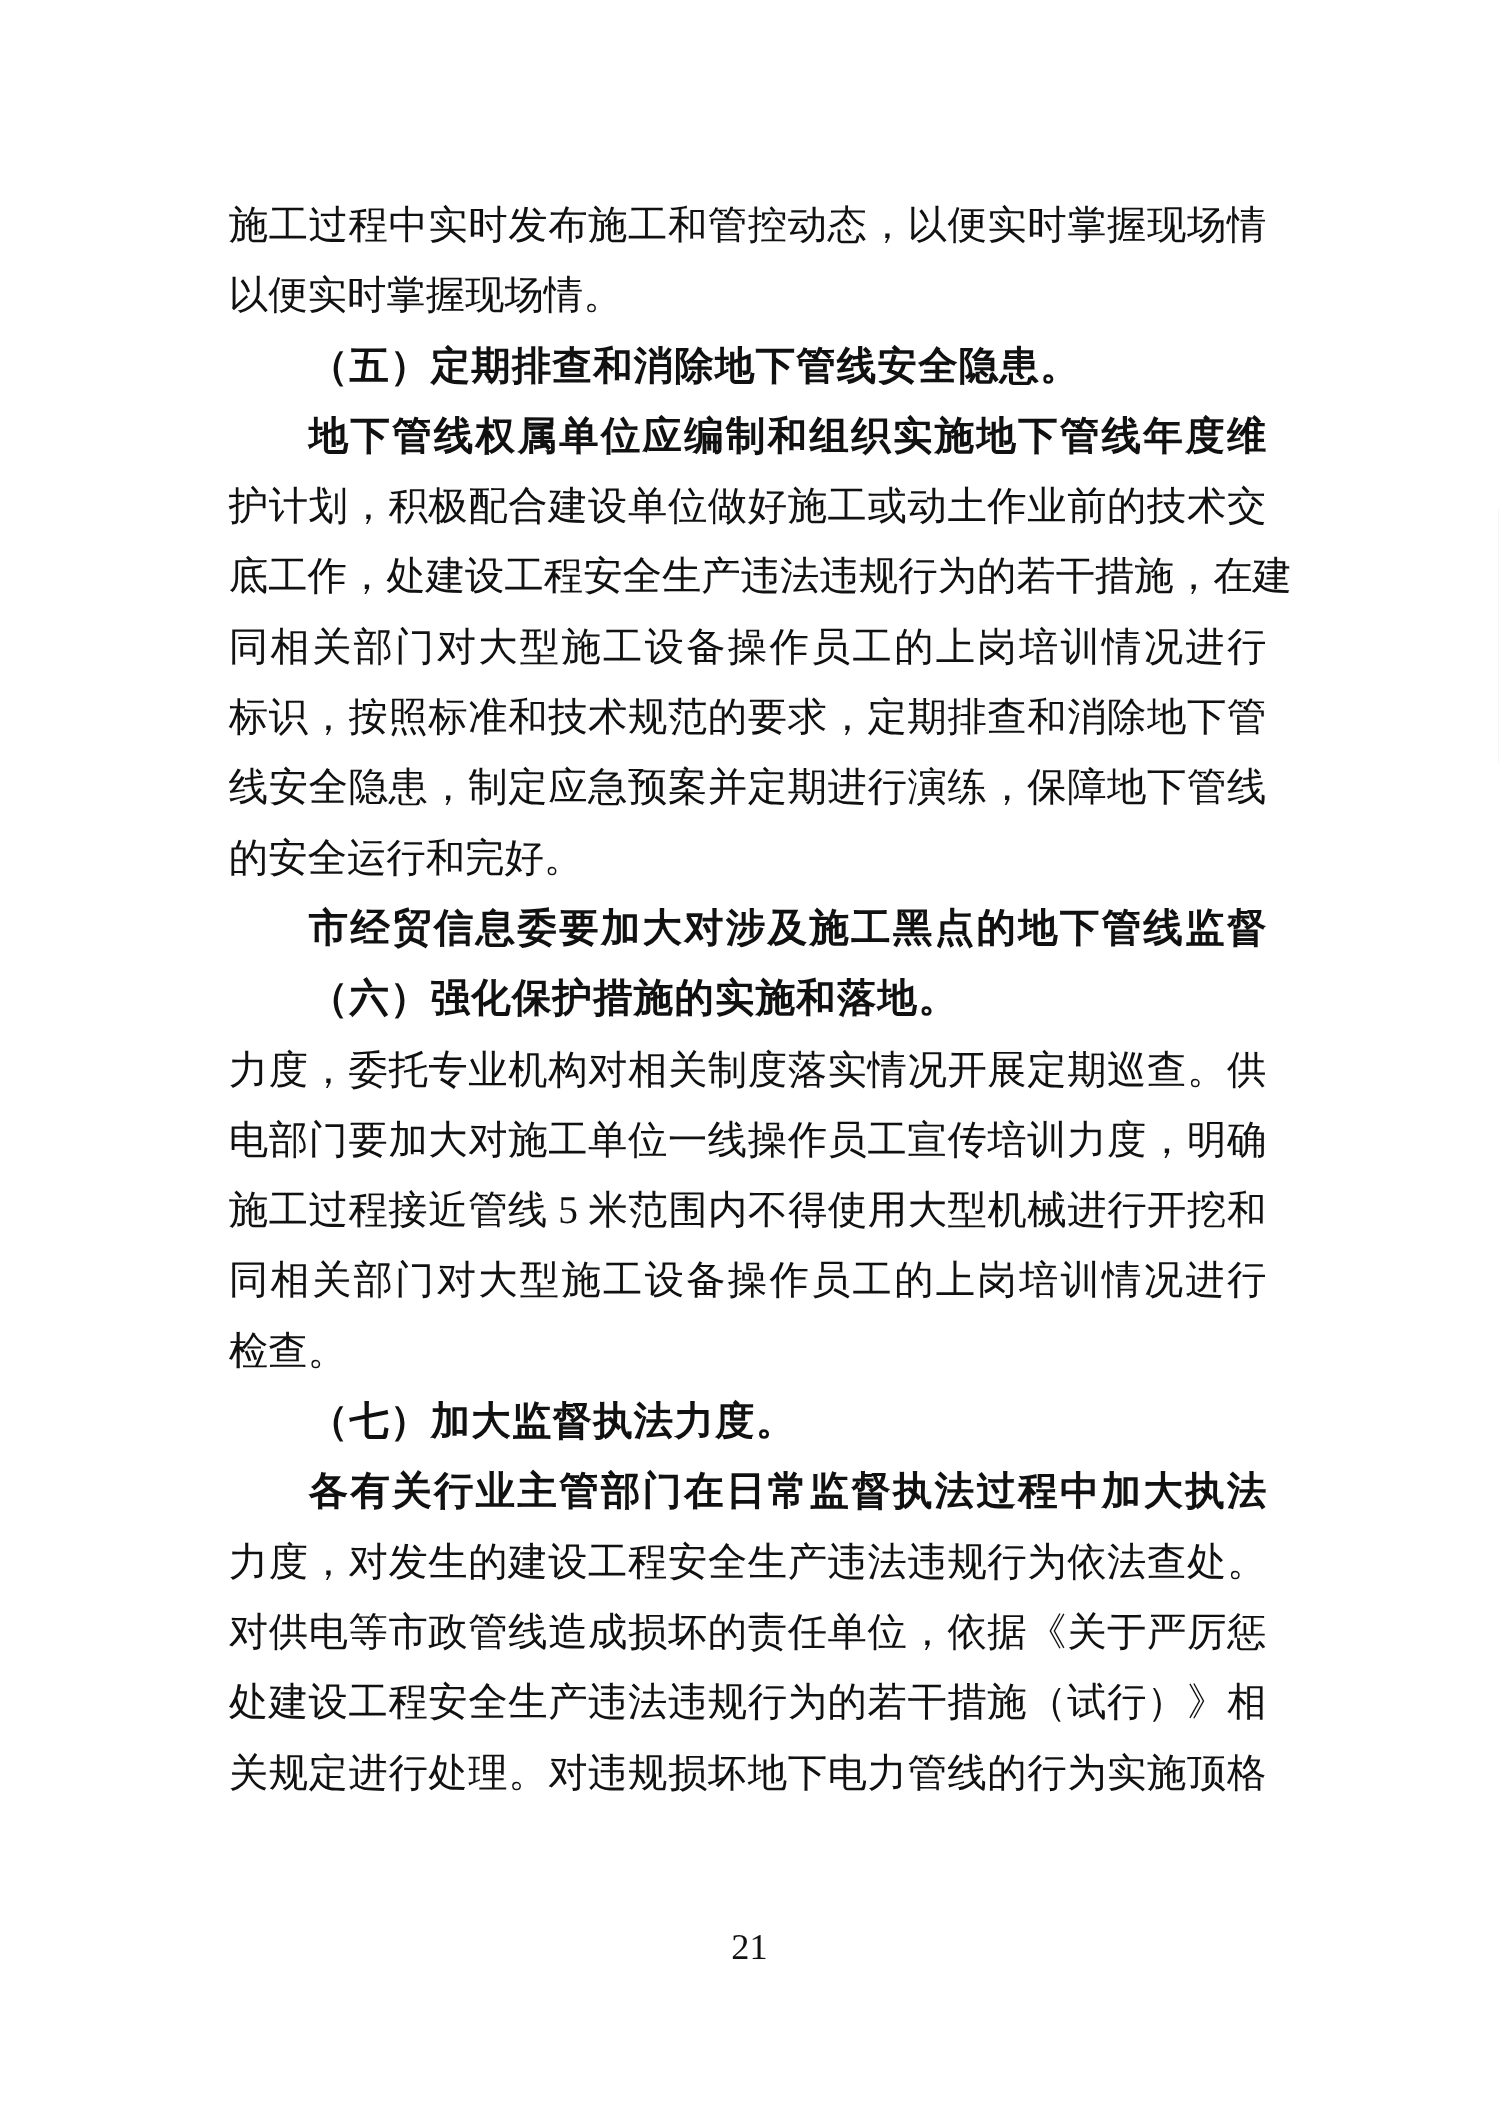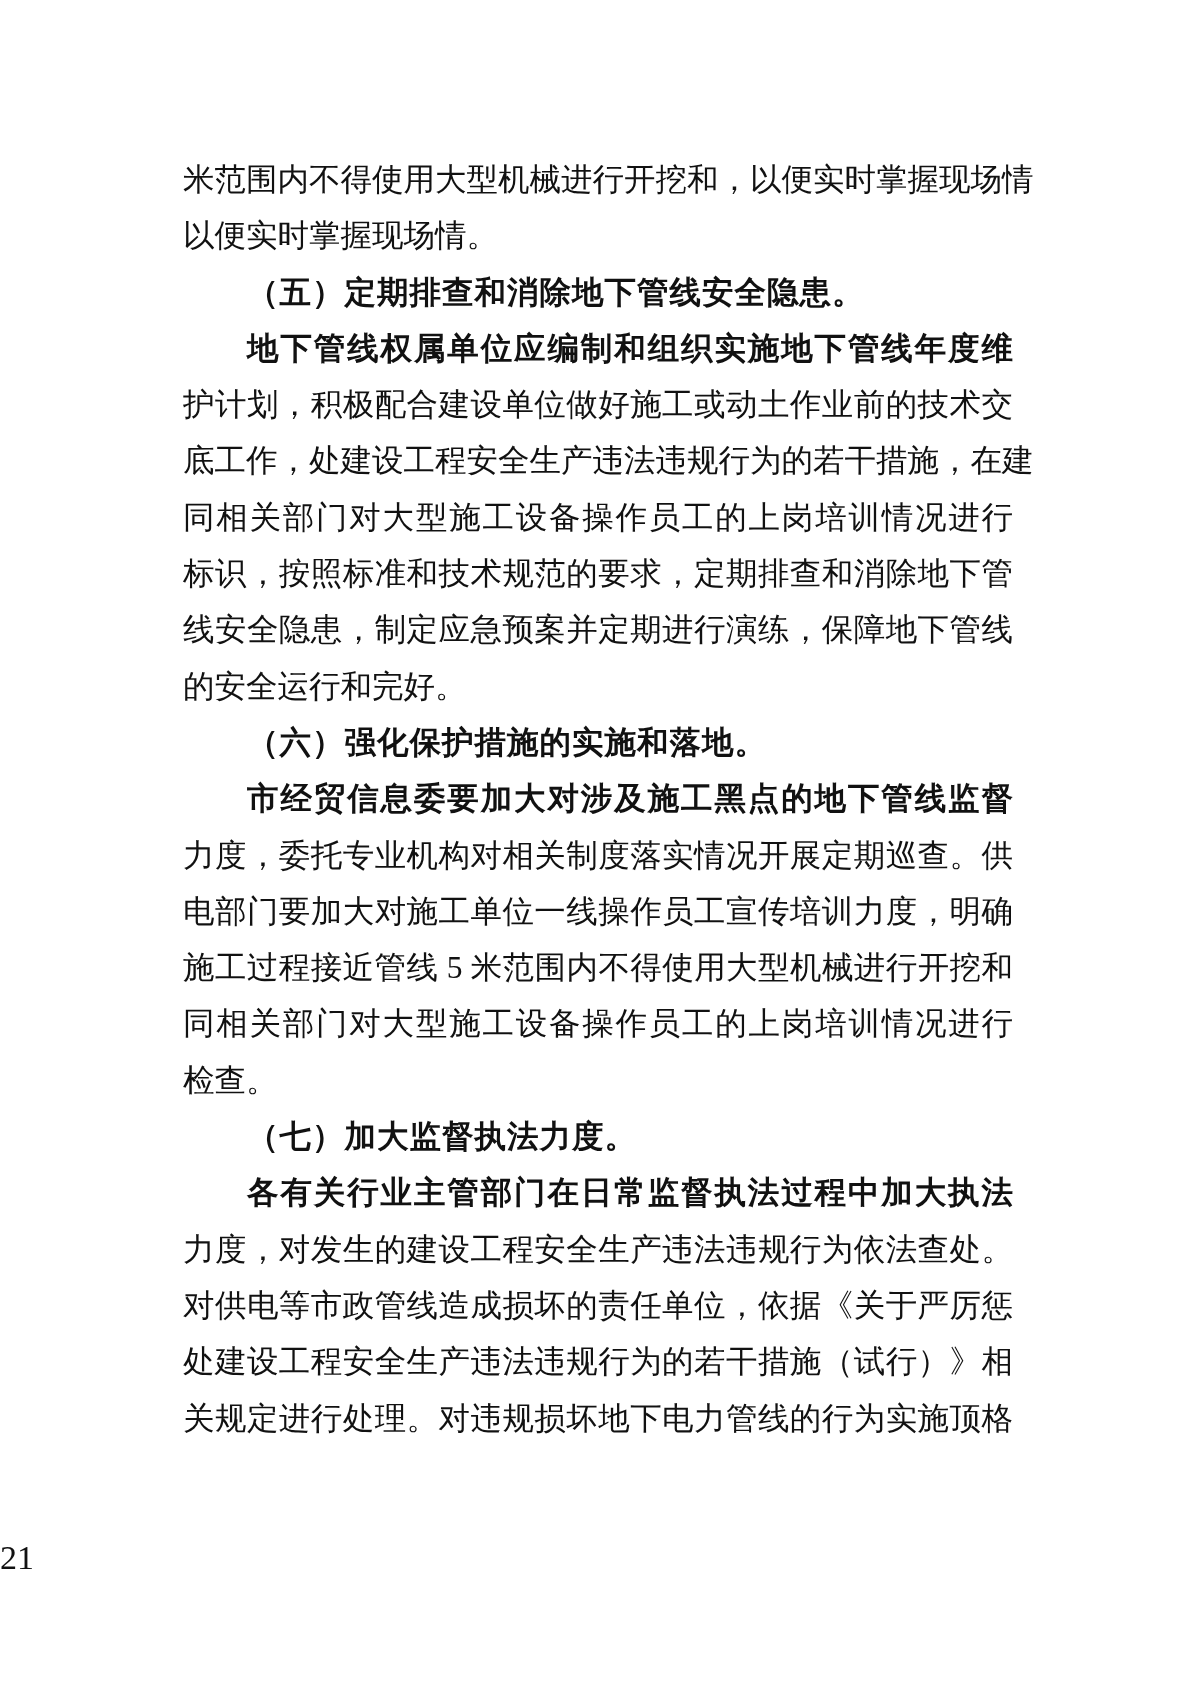--- a/index.html
+++ b/index.html
@@ -41,43 +41,43 @@
   }
   .line.heading {
     font-weight: 700;
     letter-spacing: 1px;
   }
   .page-number {
     position: absolute;
     left: 0;
     top: 1543px;
     width: 100%;
-    text-align: left;
-    font-size: 34px;
+    text-align: center;
+    font-size: 29px;
     line-height: 30px;
     color: #111111;
   }
 </style>
 </head>
 <body>
 
 <div class="page">
   <div class="content">
-      <div class="line body stretch">米范围内不得使用大型机械进行开挖和，以便实时掌握现场情</div>
+      <div class="line body stretch">施工过程中实时发布施工和管控动态，以便实时掌握现场情</div>
       <div class="line body">以便实时掌握现场情。</div>
       <div class="line heading indent">（五）定期排查和消除地下管线安全隐患。</div>
       <div class="line body indent stretch">地下管线权属单位应编制和组织实施地下管线年度维</div>
       <div class="line body stretch">护计划，积极配合建设单位做好施工或动土作业前的技术交</div>
       <div class="line body stretch">底工作，处建设工程安全生产违法违规行为的若干措施，在建</div>
       <div class="line body stretch">同相关部门对大型施工设备操作员工的上岗培训情况进行</div>
       <div class="line body stretch">标识，按照标准和技术规范的要求，定期排查和消除地下管</div>
       <div class="line body stretch">线安全隐患，制定应急预案并定期进行演练，保障地下管线</div>
       <div class="line body">的安全运行和完好。</div>
+      <div class="line body indent stretch">市经贸信息委要加大对涉及施工黑点的地下管线监督</div>
       <div class="line heading indent">（六）强化保护措施的实施和落地。</div>
-      <div class="line body indent stretch">市经贸信息委要加大对涉及施工黑点的地下管线监督</div>
       <div class="line body stretch">力度，委托专业机构对相关制度落实情况开展定期巡查。供</div>
       <div class="line body stretch">电部门要加大对施工单位一线操作员工宣传培训力度，明确</div>
       <div class="line body stretch">施工过程接近管线 5 米范围内不得使用大型机械进行开挖和</div>
       <div class="line body stretch">同相关部门对大型施工设备操作员工的上岗培训情况进行</div>
       <div class="line body">检查。</div>
       <div class="line heading indent">（七）加大监督执法力度。</div>
       <div class="line body indent stretch">各有关行业主管部门在日常监督执法过程中加大执法</div>
       <div class="line body stretch">力度，对发生的建设工程安全生产违法违规行为依法查处。</div>
       <div class="line body stretch">对供电等市政管线造成损坏的责任单位，依据《关于严厉惩</div>
       <div class="line body stretch">处建设工程安全生产违法违规行为的若干措施（试行）》相</div>

